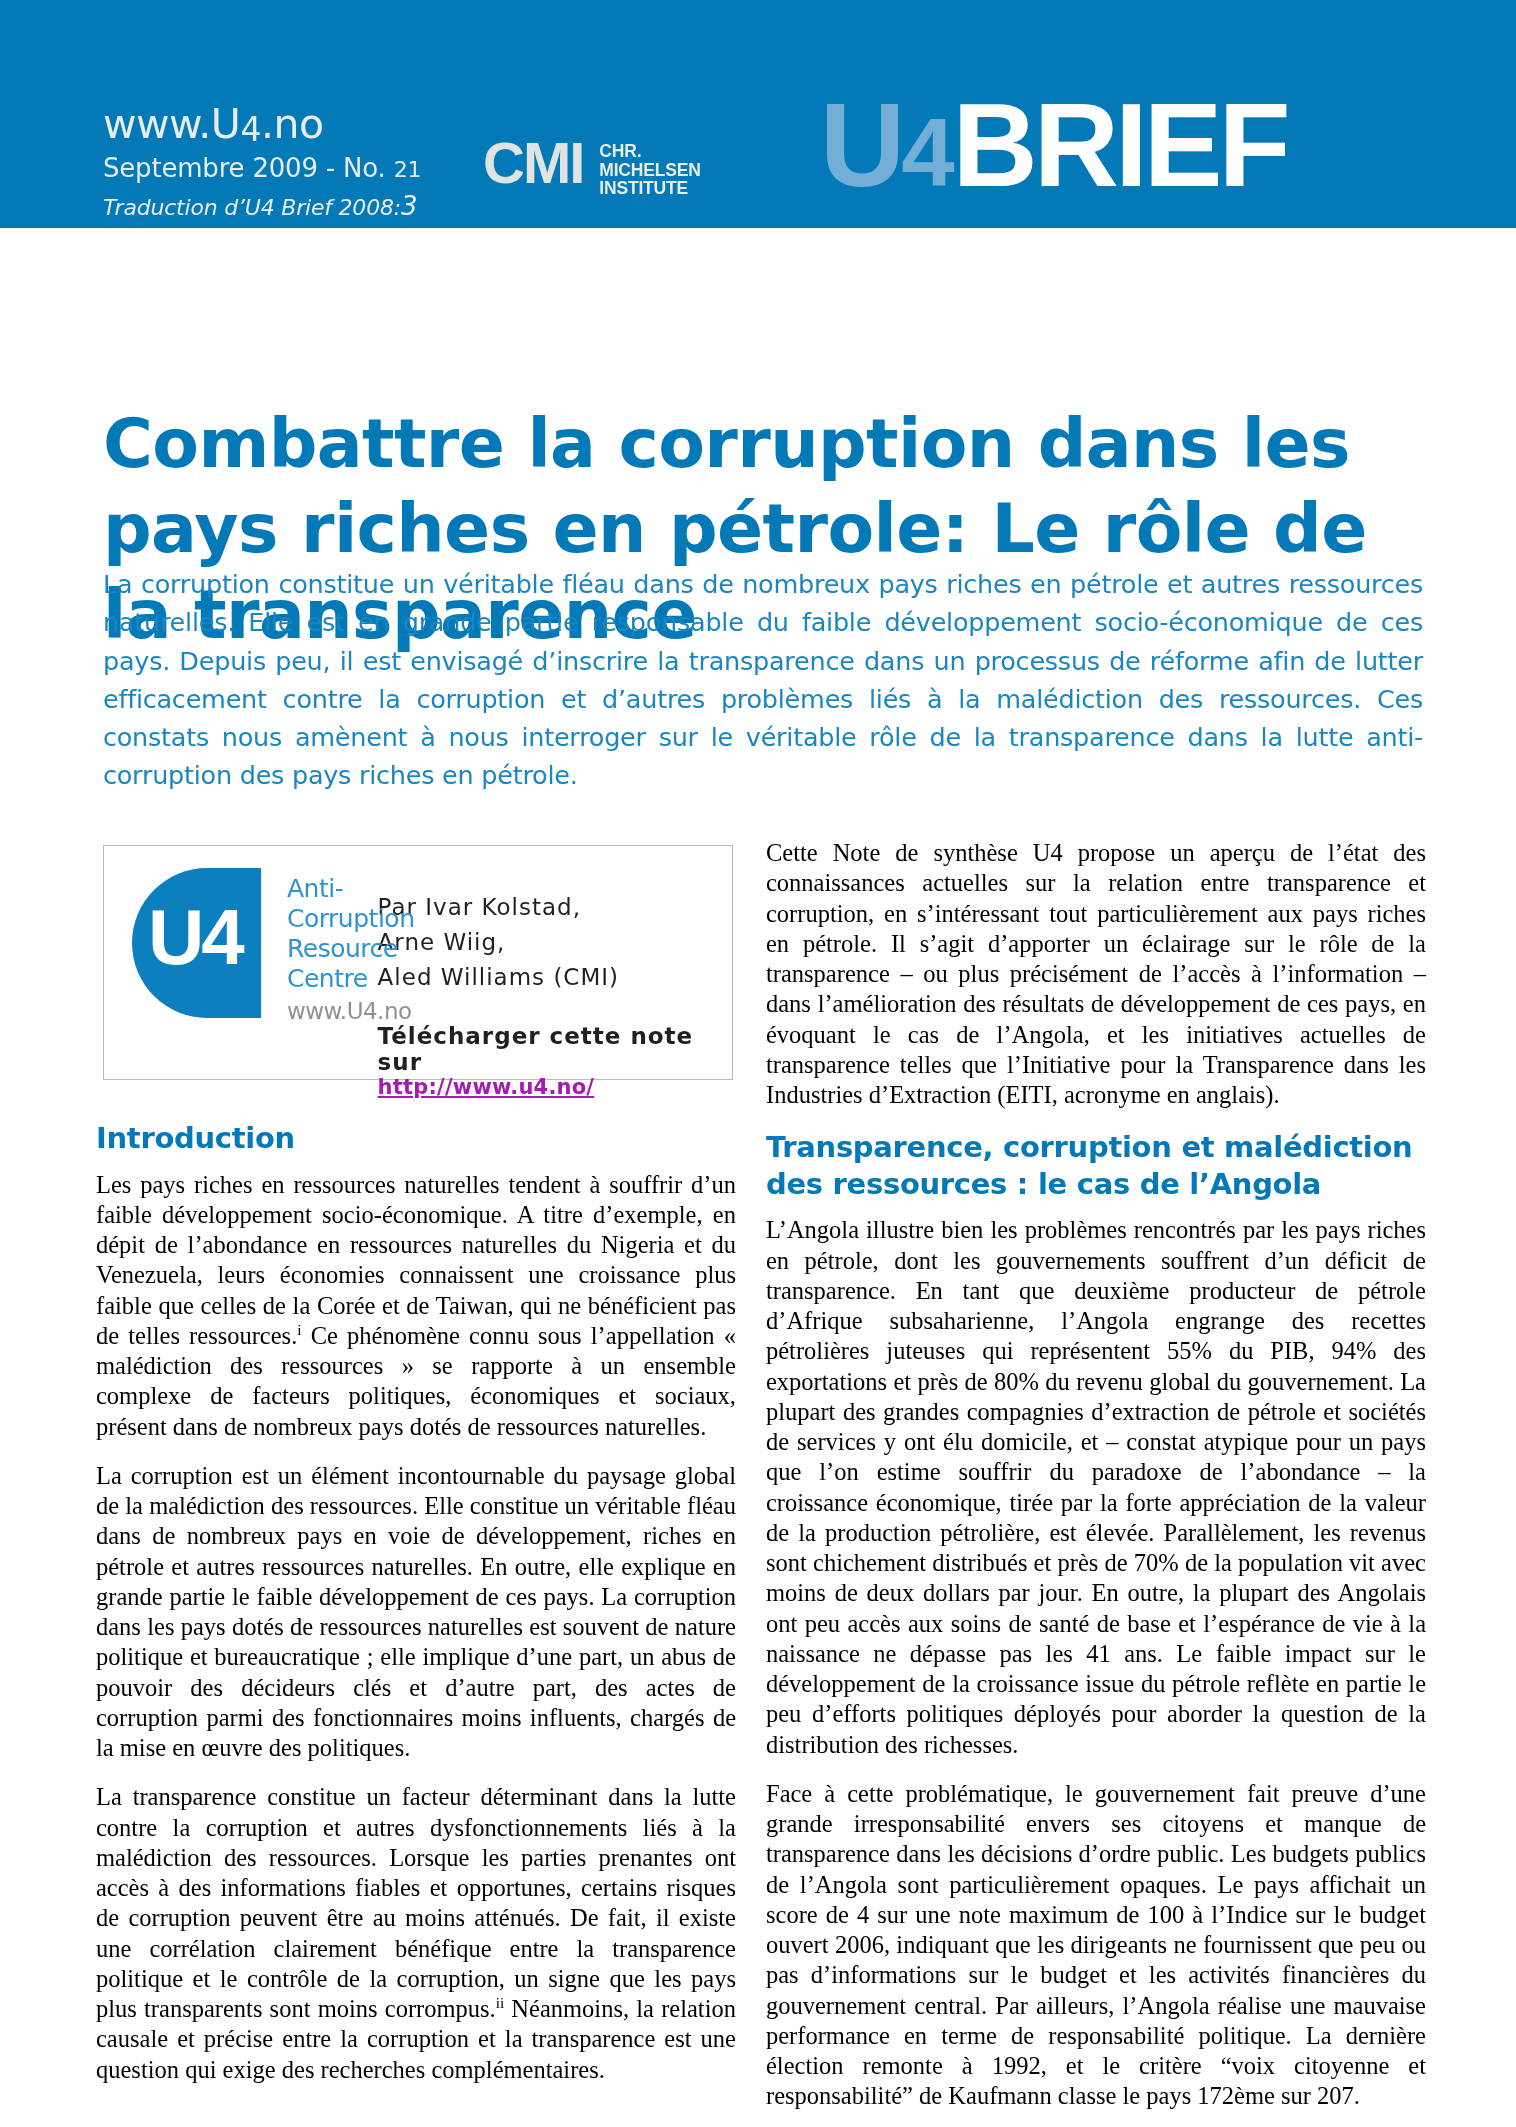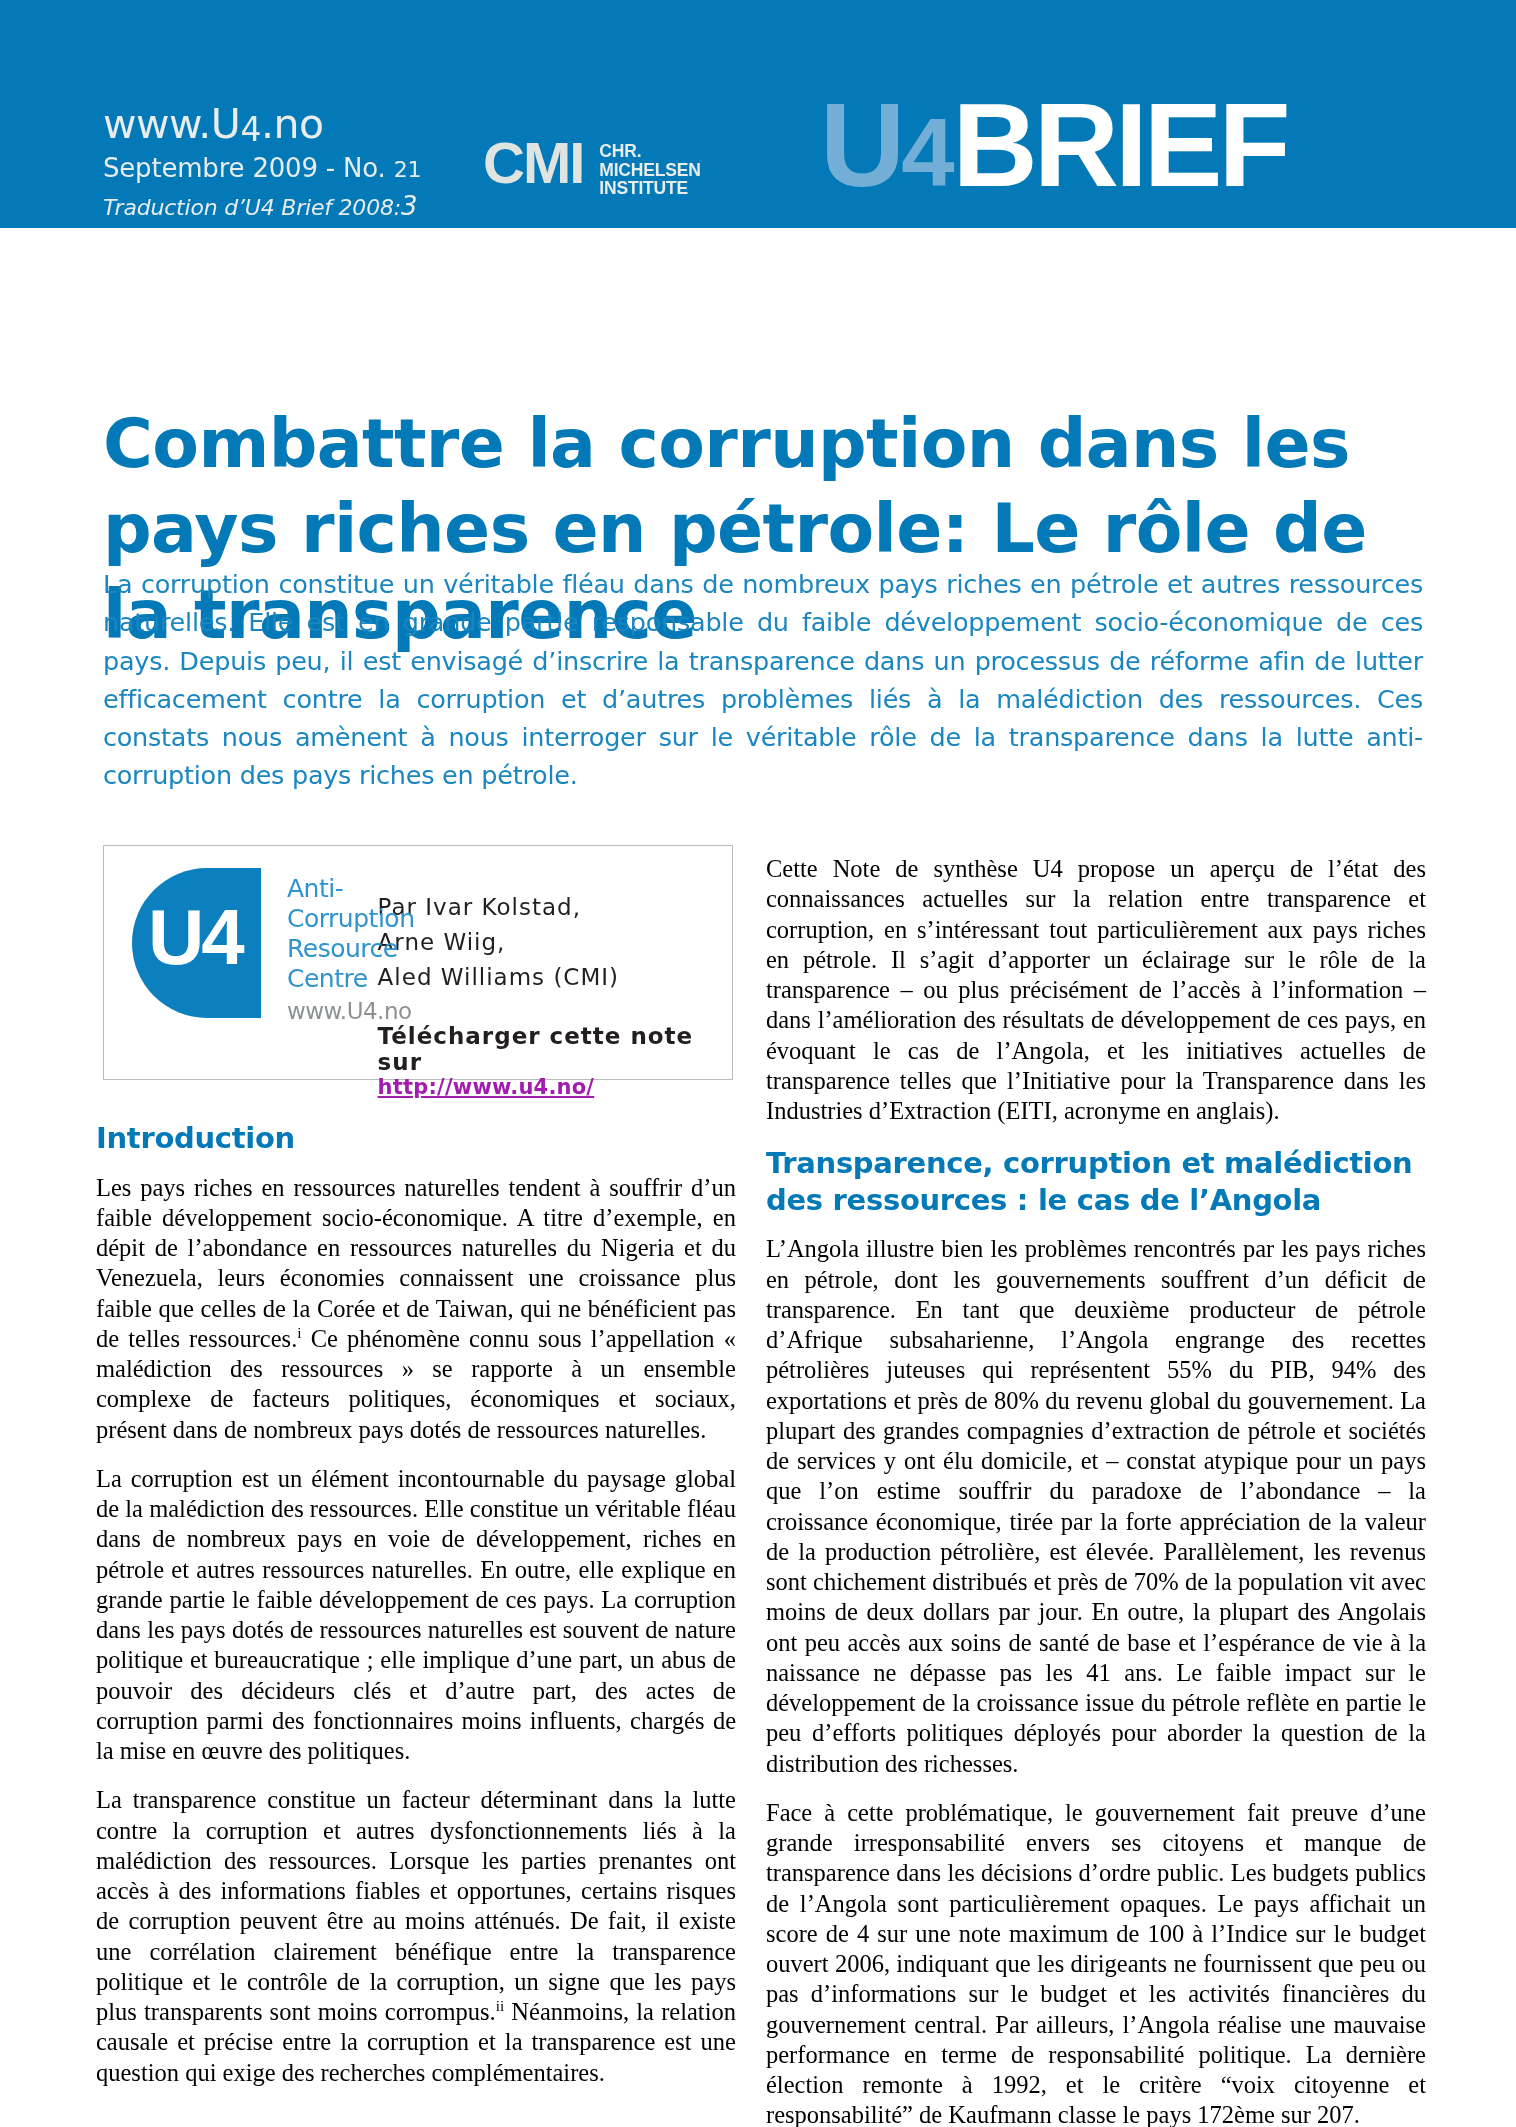--- a/index.html
+++ b/index.html
@@ -127,21 +127,21 @@
   .col-right { position:absolute; left:766px; top:838px;  width:660px; }
 
   .sec-head {
     font-family:"DejaVu Sans", sans-serif;
     font-size:29px; font-weight:bold; color:#0379b8;
     line-height:1.26; margin-bottom:13px; letter-spacing:-0.3px;
   }
   .body-p {
     font-family:"Liberation Serif", serif;
     font-size:24.5px; line-height:1.235; color:#000000;
-    text-align:justify; margin:16px 0 19px 0;
+    text-align:justify; margin:0 0 19px 0;
     hyphens:auto; -webkit-hyphens:auto;
   }
   .body-p sup { font-size:0.62em; vertical-align:super; line-height:0; }
 </style>
 </head>
 <body>
 
 <div class="header">
 
   <div class="hdr-left">

